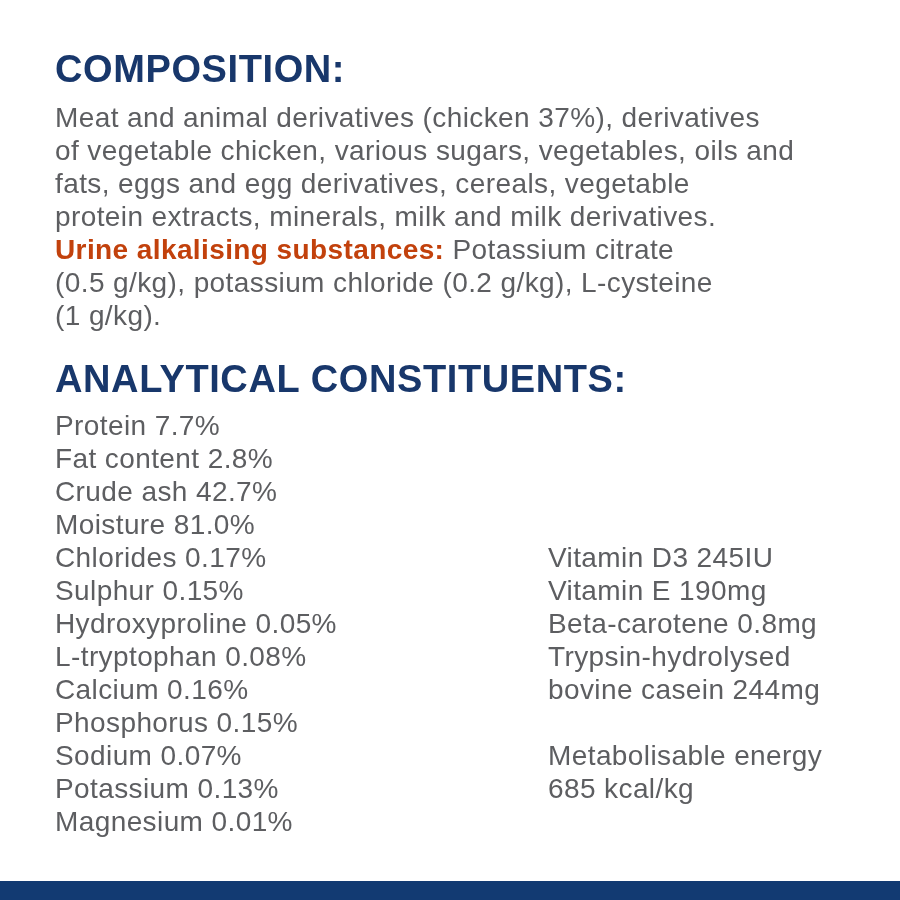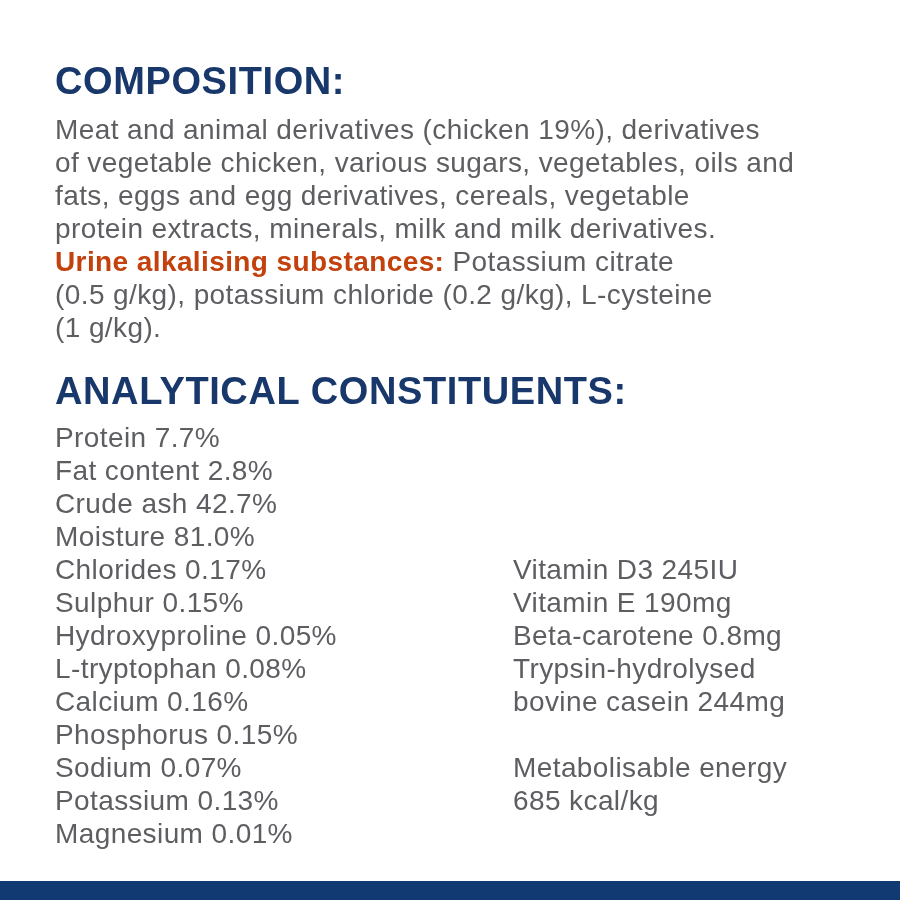--- a/index.html
+++ b/index.html
@@ -9,21 +9,20 @@
     height: 900px;
     background: #ffffff;
     overflow: hidden;
     font-family: "Liberation Sans", sans-serif;
   }
   .content {
     position: absolute;
     left: 55px;
     top: 48px;
     right: 24px;
-    margin-top: 12px;
   }
   .heading {
     margin: 0;
     font-size: 38px;
     line-height: 42px;
     font-weight: 700;
     color: #18376b;
     letter-spacing: 0.6px;
   }
   .para {
@@ -39,20 +38,21 @@
   .boldlabel {
     font-weight: 700;
     color: #c2410c;
   }
   .analytical {
     margin-top: 26px;
   }
   .columns {
     display: flex;
     margin-top: 9px;
+    gap: 35px;
   }
   .col-left { width: 458px; flex: 0 0 458px; }
   .col-right { flex: 1 1 auto; }
   .spacer-4 { height: 132px; }
   .spacer-1 { height: 33px; }
   .bottom-bar {
     position: absolute;
     left: 0;
     bottom: 0;
     width: 900px;
@@ -62,21 +62,21 @@
 </style>
 </head>
 <body>
 
 <div class="page">
   <div class="content">
 
     <section>
       <h1 class="heading">COMPOSITION:</h1>
       <div class="para">
-        <div class="tline">Meat and animal derivatives (chicken 19%), derivatives</div>
+        <div class="tline">Meat and animal derivatives (chicken 37%), derivatives</div>
         <div class="tline">of vegetable chicken, various sugars, vegetables, oils and</div>
         <div class="tline">fats, eggs and egg derivatives, cereals, vegetable</div>
         <div class="tline">protein extracts, minerals, milk and milk derivatives.</div>
         <div class="tline"><span class="boldlabel">Urine alkalising substances:</span><span> Potassium citrate</span></div>
         <div class="tline">(0.5 g/kg), potassium chloride (0.2 g/kg), L-cysteine</div>
         <div class="tline">(1 g/kg).</div>
       </div>
     </section>
 
     <section class="analytical">

